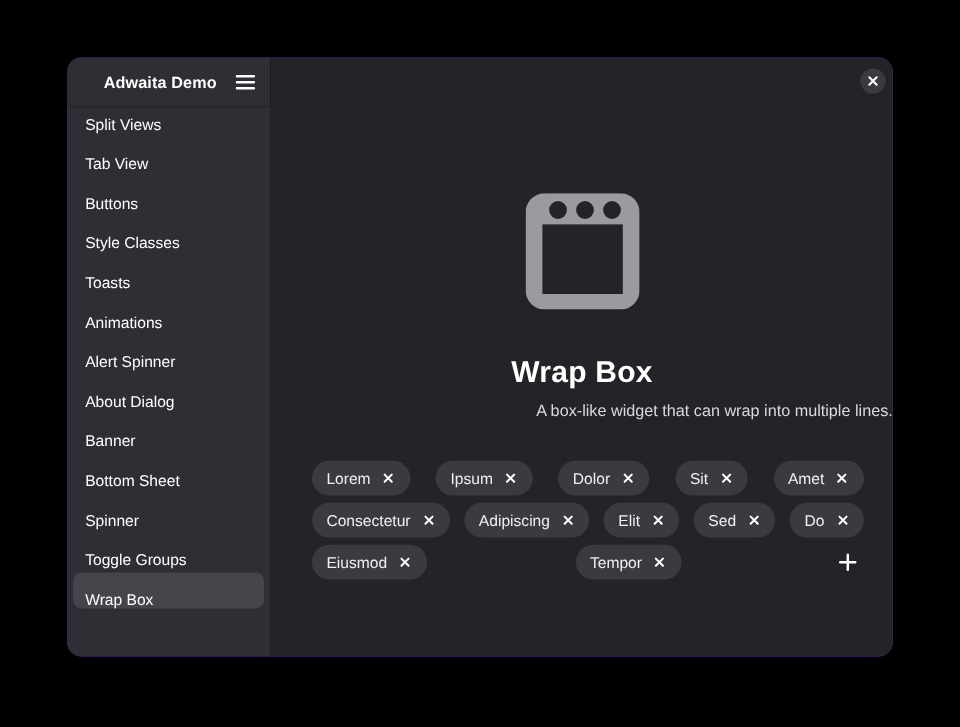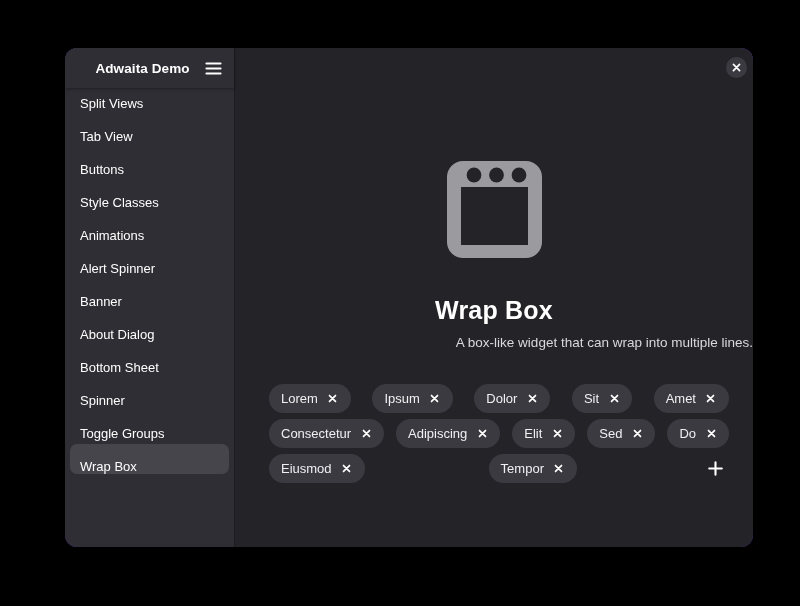--- a/index.html
+++ b/index.html
@@ -4,21 +4,21 @@
 <style>
   * { margin:0; padding:0; box-sizing:border-box; }
   html,body { width:800px; height:606px; background:#000; overflow:hidden; }
   body { font-family:"Liberation Sans","DejaVu Sans",sans-serif; }
 
   .stage { position:relative; width:800px; height:606px; background:#000; }
 
   .window {
     position:absolute; left:56px; top:48px; width:688px; height:499px;
     border-radius:12px; overflow:hidden; display:flex;
-    background:#6d28d9; box-shadow:0 10px 30px rgba(0,0,0,.9);margin-left:9px;
+    background:#6d28d9; box-shadow:0 10px 30px rgba(0,0,0,.9);
   }
 
   
   .sidebar {
     width:170px; flex:0 0 170px; background:#2e2e34;
     border-right:1px solid #1c1c20; display:flex; flex-direction:column;
   }
   .sidebar-header {
     position:relative; z-index:2; height:40px; flex:0 0 40px;
     display:flex; align-items:center; background:#2e2e34;
@@ -96,35 +96,38 @@
           </div>
 
           <div class="side-item">
             <span>Buttons</span>
           </div>
 
           <div class="side-item">
             <span>Style Classes</span>
           </div>
 
+          <div class="side-item">
+            <span>Toasts</span>
+          </div>
 
           <div class="side-item">
             <span>Animations</span>
           </div>
 
           <div class="side-item">
             <span>Alert Spinner</span>
           </div>
 
           <div class="side-item">
+            <span>About Dialog</span>
+          </div>
+
+          <div class="side-item">
             <span>Banner</span>
-          </div>
-
-          <div class="side-item">
-            <span>About Dialog</span>
           </div>
 
           <div class="side-item">
             <span>Bottom Sheet</span>
           </div>
 
 
           <div class="side-item">
             <span>Spinner</span>
           </div>

